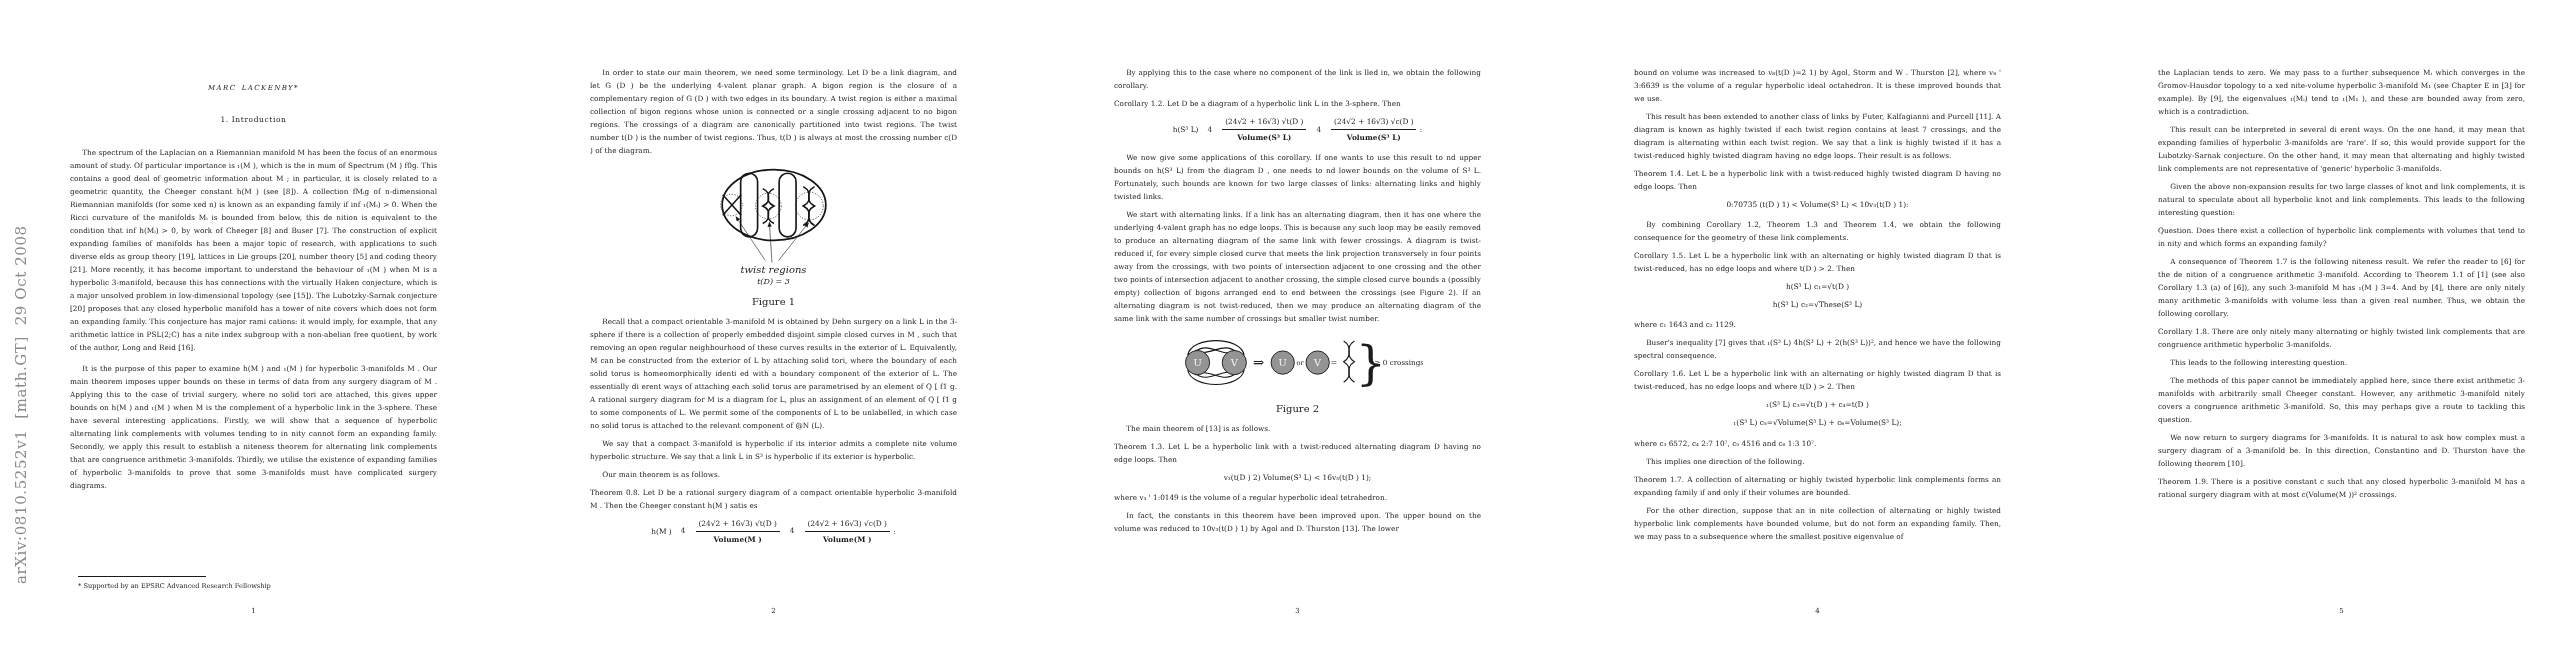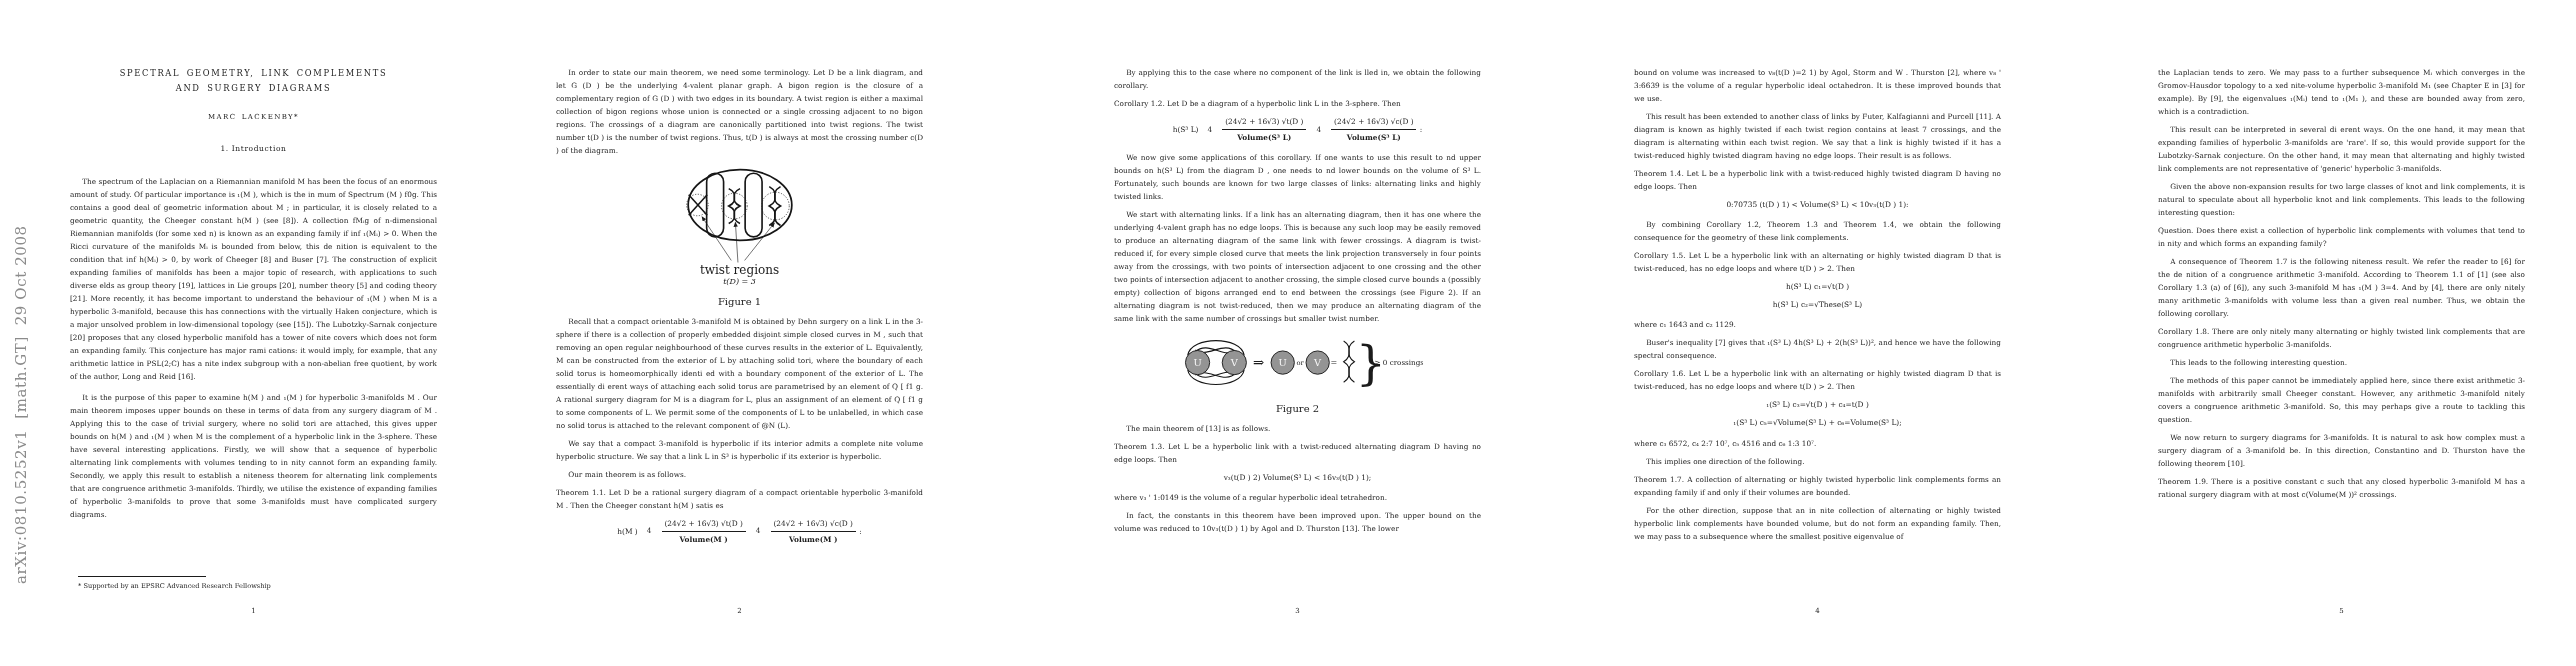--- a/index.html
+++ b/index.html
@@ -3,66 +3,62 @@
 <meta charset="utf-8">
 <style>
   html,body{margin:0;padding:0;background:#e8e8e8;}
   .canvas{position:relative;width:2576px;height:667px;background:#ffffff;overflow:hidden;
           font-family:"DejaVu Serif","Liberation Serif",serif;color:#1b1b1b;}
   .watermark{position:absolute;left:12.2px;top:584px;transform:rotate(-90deg);transform-origin:0 0;
              font-size:15px;color:#8b8b8b;white-space:pre;letter-spacing:0.6px;}
   .page{position:absolute;top:0;width:367px;height:667px;}
   .inner{padding-top:66px;}
   .title{font-size:8.3px;line-height:14.5px;letter-spacing:1.7px;word-spacing:2.2px;text-align:center;}
-  .author{font-size:7px;letter-spacing:1.4px;word-spacing:1.7px;text-align:center;margin-top:18.3px;}
+  .author{font-size:7px;letter-spacing:1.4px;word-spacing:1.7px;text-align:center;margin-top:18.3px;font-style:italic;}
   .secthead{font-size:7.5px;letter-spacing:0.6px;text-align:center;margin-top:23px;}
   .para{font-size:7.3px;line-height:13px;text-align:justify;margin:0 0 5px 0;}
   .ind{text-indent:12.2px;}
   .mt18{margin-top:10px;}
   .thm .body{}
   .eqn{font-size:7.4px;line-height:13px;text-align:center;margin:5px 0 7.2px;}
   .eqn .rel{margin:0 6.7px;}
   .frac{display:inline-block;vertical-align:middle;text-align:center;margin:0 1.1px;}
   .frac .num{display:block;padding:0 2.8px 1.1px;border-bottom:0.7px solid #1b1b1b;}
   .frac .den{display:block;padding-top:1.1px;font-weight:bold;}
   .figure{text-align:center;margin:7.8px 0 5.6px;}
-  .figlabel{font-size:12px;line-height:10.6px;}
+  .figlabel{font-size:10px;line-height:10.6px;font-style:italic;}
   .figsub{font-size:8px;line-height:11px;font-style:italic;}
   .caption{font-size:10px;text-align:center;margin:9px 0 7.8px;}
   .footnote{position:absolute;top:576px;left:8px;width:367px;font-size:6.6px;line-height:9.4px;}
   .fnrule{width:128px;border-top:0.7px solid #1b1b1b;margin-bottom:5px;}
   .pagenum{position:absolute;top:607px;left:0;width:367px;text-align:center;font-size:7px;}
   svg{display:inline-block;}
 </style>
 </head>
 <body>
 
 <div class="canvas">
 
   <div class="watermark">arXiv:0810.5252v1  [math.GT]  29 Oct 2008</div>
 
   <div class="page" style="left:70px">
     <div class="inner">
-      <div class="title">
-        <div>SPECTRAL GEOMETRY, LINK COMPLEMENTS</div>
-        <div>AND SURGERY DIAGRAMS</div>
-      </div>
       <div class="author">MARC LACKENBY*</div>
       <div class="secthead">1. Introduction</div>
       <p class="para ind mt18" style="margin-top:22px">The spectrum of the Laplacian on a Riemannian manifold M has been the focus of an enormous amount of study. Of particular importance is  ₁(M ), which is the in mum of Spectrum (M )  f0g. This contains a good deal of geometric information about M ; in particular, it is closely related to a geometric quantity, the Cheeger constant h(M ) (see [8]). A collection fMᵢg of n-dimensional Riemannian manifolds (for some  xed n) is known as an expanding family if inf  ₁(Mᵢ) &gt; 0. When the Ricci curvature of the manifolds Mᵢ is bounded from below, this de nition is equivalent to the condition that inf h(Mᵢ) &gt; 0, by work of Cheeger [8] and Buser [7]. The construction of explicit expanding families of manifolds has been a major topic of research, with applications to such diverse  elds as group theory [19], lattices in Lie groups [20], number theory [5] and coding theory [21]. More recently, it has become important to understand the behaviour of  ₁(M ) when M is a hyperbolic 3-manifold, because this has connections with the virtually Haken conjecture, which is a major unsolved problem in low-dimensional topology (see [15]). The Lubotzky-Sarnak conjecture [20] proposes that any closed hyperbolic manifold has a tower of  nite covers which does not form an expanding family. This conjecture has major rami cations: it would imply, for example, that any arithmetic lattice in PSL(2;C) has a  nite index subgroup with a non-abelian free quotient, by work of the author, Long and Reid [16].</p>
       <p class="para ind" style="margin-top:7.8px">It is the purpose of this paper to examine h(M ) and  ₁(M ) for hyperbolic 3-manifolds M . Our main theorem imposes upper bounds on these in terms of data from any surgery diagram of M . Applying this to the case of trivial surgery, where no solid tori are attached, this gives upper bounds on h(M ) and  ₁(M ) when M is the complement of a hyperbolic link in the 3-sphere. These have several interesting applications. Firstly, we will show that a sequence of hyperbolic alternating link complements with volumes tending to in nity cannot form an expanding family. Secondly, we apply this result to establish a  niteness theorem for alternating link complements that are congruence arithmetic 3-manifolds. Thirdly, we utilise the existence of expanding families of hyperbolic 3-manifolds to prove that some 3-manifolds must have complicated surgery diagrams.</p>
     </div>
     <div class="footnote">
       <div class="fnrule"></div>
       <div>* Supported by an EPSRC Advanced Research Fellowship</div>
     </div>
     <div class="pagenum">1</div>
   </div>
 
-  <div class="page" style="left:556px">
+  <div class="page" style="left:590px">
     <div class="inner">
       <p class="para ind">In order to state our main theorem, we need some terminology. Let D be a link diagram, and let G (D ) be the underlying 4-valent planar graph. A bigon region is the closure of a complementary region of G (D ) with two edges in its boundary. A twist region is either a maximal collection of bigon regions whose union is connected or a single crossing adjacent to no bigon regions. The crossings of a diagram are canonically partitioned into twist regions. The twist number t(D ) is the number of twist regions. Thus, t(D ) is always at most the crossing number c(D ) of the diagram.</p>
 
       <div class="figure">
         <svg viewBox="0 0 230 192" width="118">
           <defs>
             <marker id="ah1" markerWidth="9" markerHeight="8" refX="7" refY="3.5" orient="auto">
               <path d="M0,0 L8,3.5 L0,7 z" fill="#1b1b1b"></path>
             </marker>
           </defs>
@@ -83,21 +79,21 @@
           <line x1="124" y1="186" x2="182" y2="113" stroke="#1b1b1b" stroke-width="1.2" marker-end="url(#ah1)"></line>
         </svg>
         <div class="figlabel">twist regions</div>
         <div class="figsub">t(D) = 3</div>
         <div class="caption">Figure 1</div>
       </div>
 
       <p class="para ind">Recall that a compact orientable 3-manifold M is obtained by Dehn surgery on a link L in the 3-sphere if there is a collection of properly embedded disjoint simple closed curves in M , such that removing an open regular neighbourhood of these curves results in the exterior of L. Equivalently, M can be constructed from the exterior of L by attaching solid tori, where the boundary of each solid torus is homeomorphically identi ed with a boundary component of the exterior of L. The essentially di erent ways of attaching each solid torus are parametrised by an element of Q [ f1 g. A rational surgery diagram for M is a diagram for L, plus an assignment of an element of Q [ f1 g to some components of L. We permit some of the components of L to be unlabelled, in which case no solid torus is attached to the relevant component of @N (L).</p>
       <p class="para ind">We say that a compact 3-manifold is hyperbolic if its interior admits a complete  nite volume hyperbolic structure. We say that a link L in S³ is hyperbolic if its exterior is hyperbolic.</p>
       <p class="para ind">Our main theorem is as follows.</p>
-      <p class="para thm"><span class="head">Theorem 1.1.</span> <span class="body">Let D be a rational surgery diagram of a compact orientable hyperbolic 3-manifold M . Then the Cheeger constant h(M ) satis es</span></p>
+      <p class="para thm"><span class="head">Theorem 0.8.</span> <span class="body">Let D be a rational surgery diagram of a compact orientable hyperbolic 3-manifold M . Then the Cheeger constant h(M ) satis es</span></p>
       <div class="eqn">
         <span>h(M )</span>
         <span class="rel">4</span>
         <span class="frac"><span class="num">(24√2 + 16√3) √t(D )</span><span class="den">Volume(M )</span></span>
         <span class="rel">4</span>
         <span class="frac"><span class="num">(24√2 + 16√3) √c(D )</span><span class="den">Volume(M )</span></span>
         <span>:</span>
       </div>
     </div>
     <div class="pagenum">2</div>

